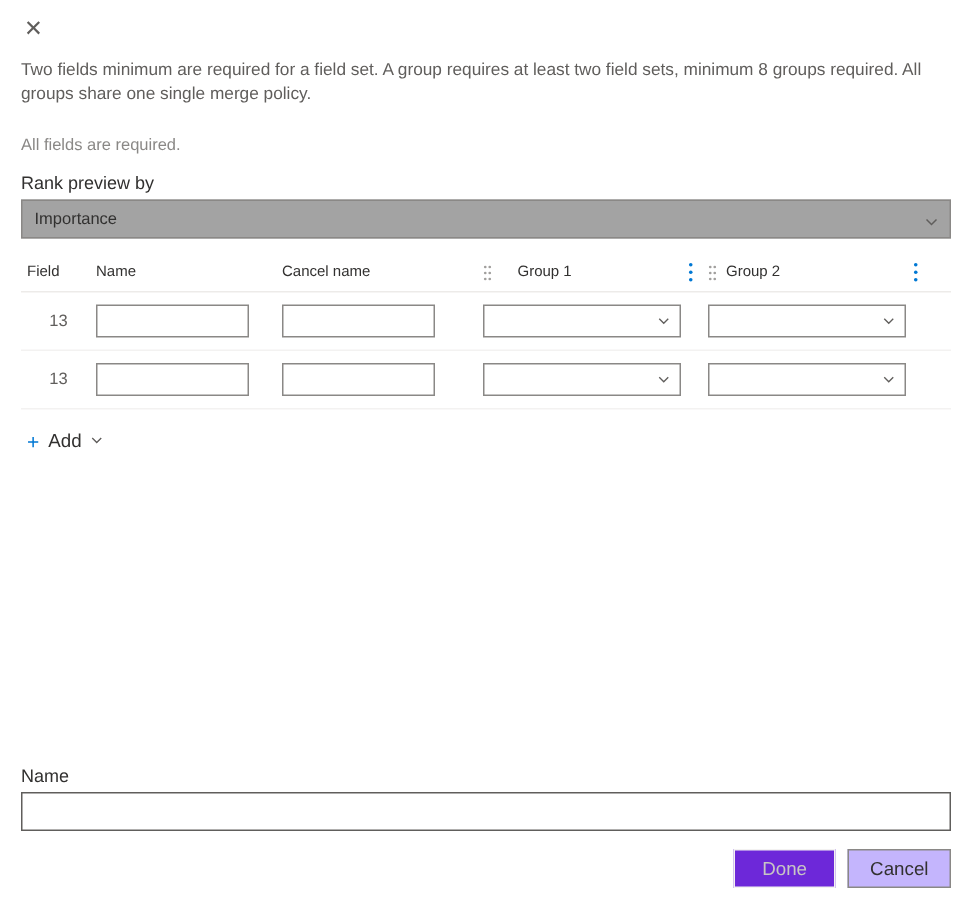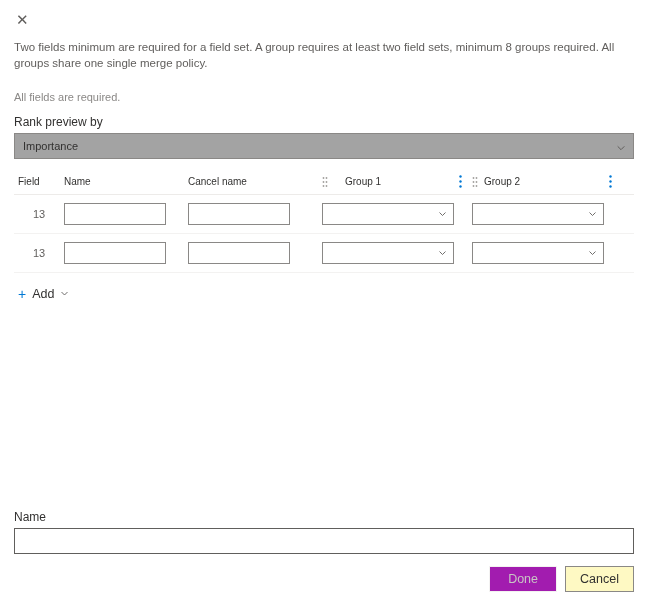--- a/index.html
+++ b/index.html
@@ -71,24 +71,24 @@
     .add-btn .mini-chev svg { stroke: #605e5c; }
 
     .bottom-area { margin-top: auto; }
     .name-input {
       width: 100%; height: 26px; border: 1px solid #605e5c; background: #fff;
       padding: 0 6px; font-size: 12.5px;
     }
     .footer { display: flex; justify-content: flex-end; gap: 8px; margin-top: 12px; }
     .btn {
       height: 26px; min-width: 68px; padding: 0 14px; font-size: 12.5px;
-      border: 1px solid #8a8886; background: #fef9c3; color: #323130; cursor: pointer;
+      border: 1px solid #8a8886; background: #c4b5fd; color: #323130; cursor: pointer;
     }
     .btn.primary-disabled {
-      background: #a21caf; border-color: #f3f2f1; color: #c8c6c4; cursor: default;
+      background: #6d28d9; border-color: #f3f2f1; color: #c8c6c4; cursor: default;
     }
   </style>
 </head>
 <body>
 
 <div class="header">
   <div class="close-x">✕</div>
 </div>
 
 <div class="helper">Two fields minimum are required for a field set. A group requires at least two field sets, minimum 8 groups required. All groups share one single merge policy.</div>

